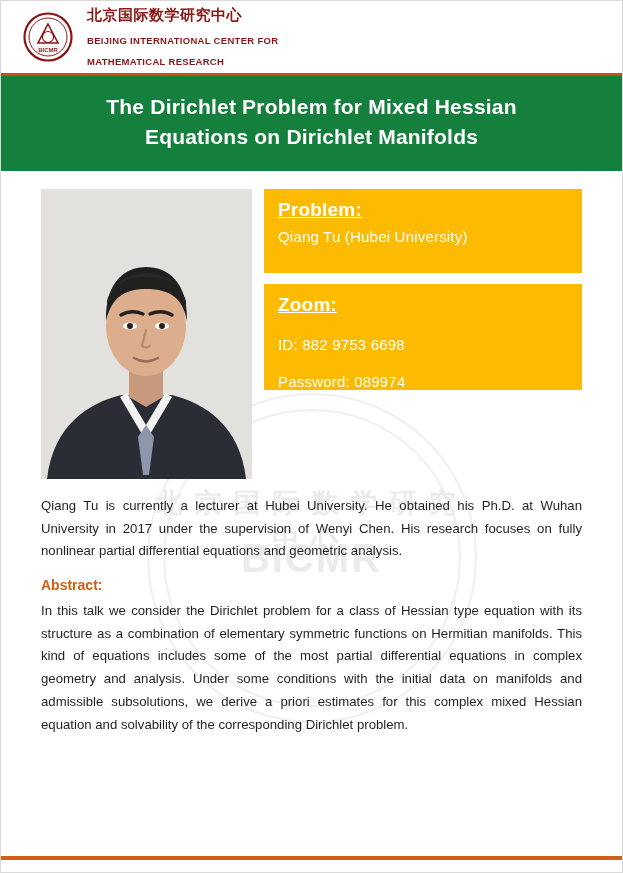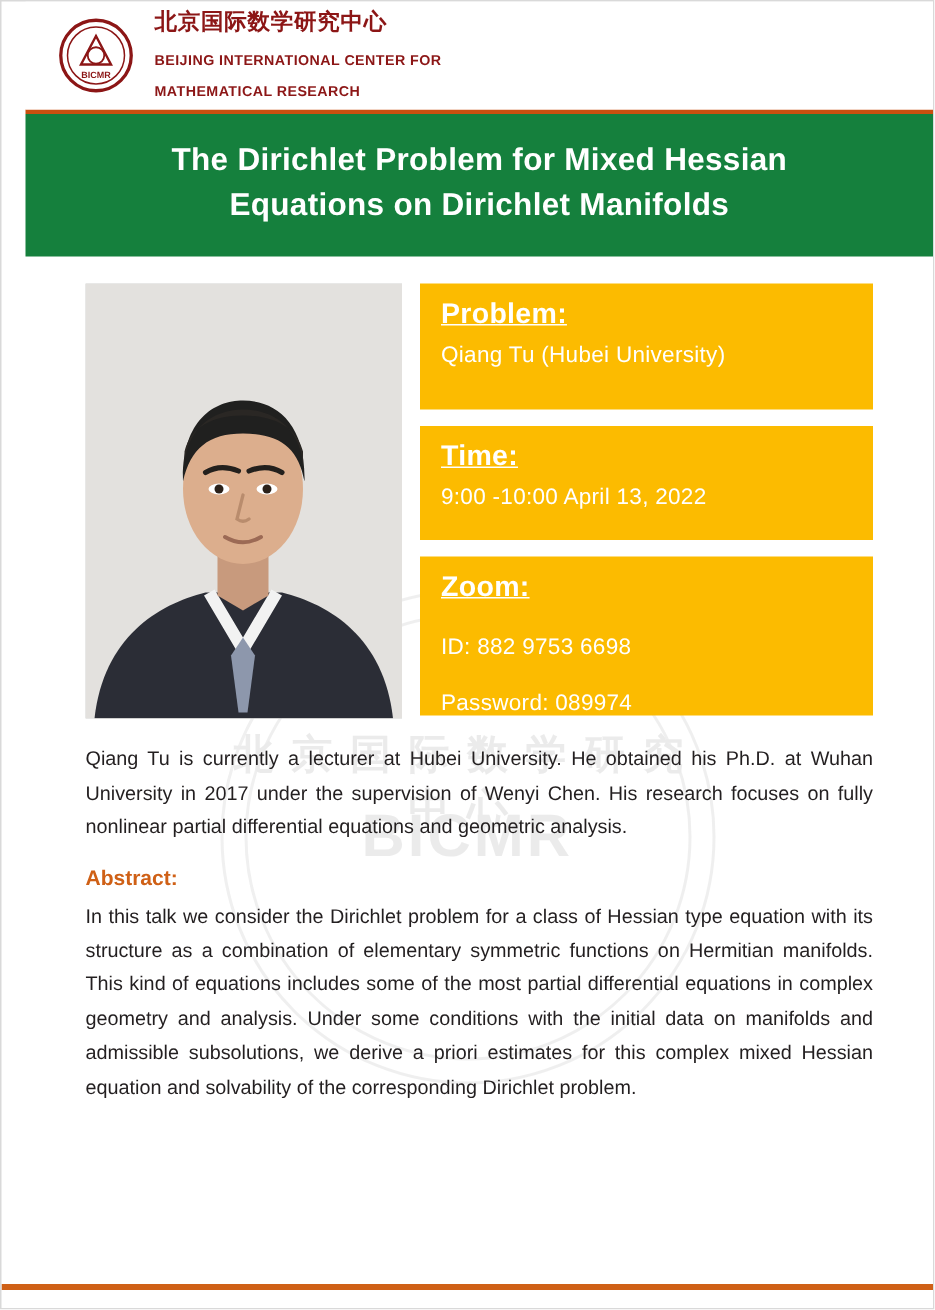--- a/index.html
+++ b/index.html
@@ -15,21 +15,20 @@
     overflow: hidden;
   }
   .poster {
     position: relative;
     width: 623px;
     height: 873px;
     box-sizing: border-box;
     border: 1px solid #d9d9d9;
     background: #ffffff;
     overflow: hidden;
-    padding-left: 16px;
   }
 
   
   .header {
     position: relative;
     height: 72px;
     display: flex;
     align-items: center;
     padding: 0 0 0 22px;
     box-sizing: border-box;
@@ -272,24 +271,20 @@
 
           <path d="M93 169 q12 7 24 0" stroke="#9c6a55" stroke-width="2.6" fill="none" stroke-linecap="round"></path>
         </svg>
       </div>
 
       <div class="info-cards">
         <div class="card card-speaker">
           <div class="card-title">Problem:</div>
           <div class="card-line">Qiang Tu (Hubei University)</div>
         </div>
-        <div class="card card-time">
-          <div class="card-title">Time:</div>
-          <div class="card-line"> 9:00 -10:00   April 13, 2022</div>
-        </div>
         <div class="card card-zoom">
           <div class="card-title">Zoom:</div>
           <div class="card-line tight">ID: 882 9753 6698</div>
           <div class="card-line tight">Password: 089974</div>
         </div>
       </div>
 
     </div>
 
     <div class="bio">Qiang Tu is currently a lecturer at Hubei University. He obtained his Ph.D. at Wuhan University in 2017 under the supervision of Wenyi Chen. His research focuses on fully nonlinear partial differential equations and geometric analysis.</div>

